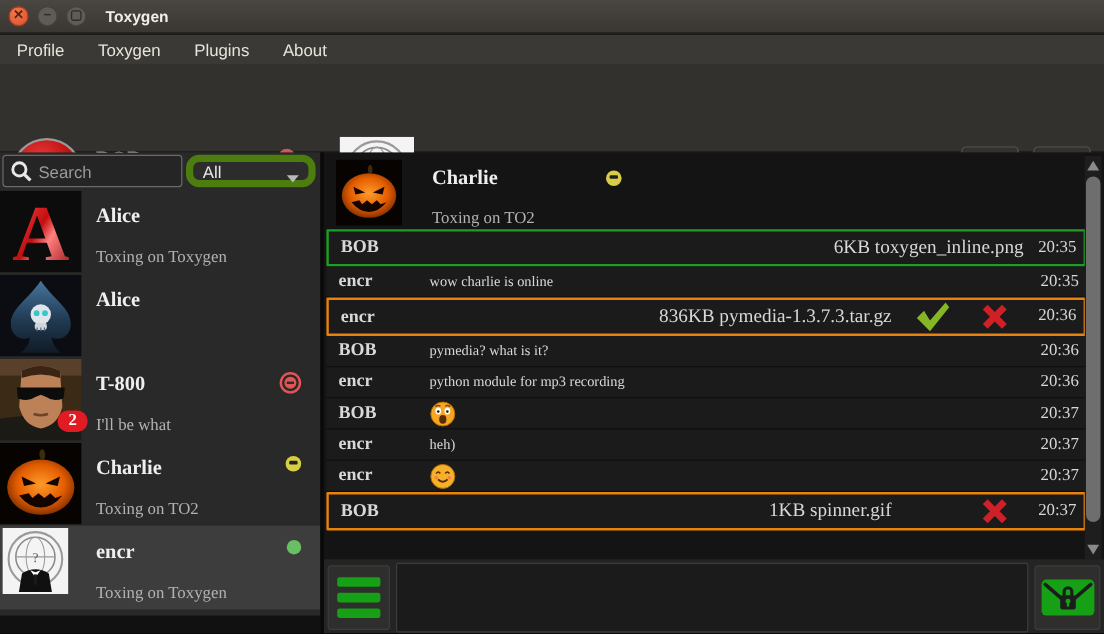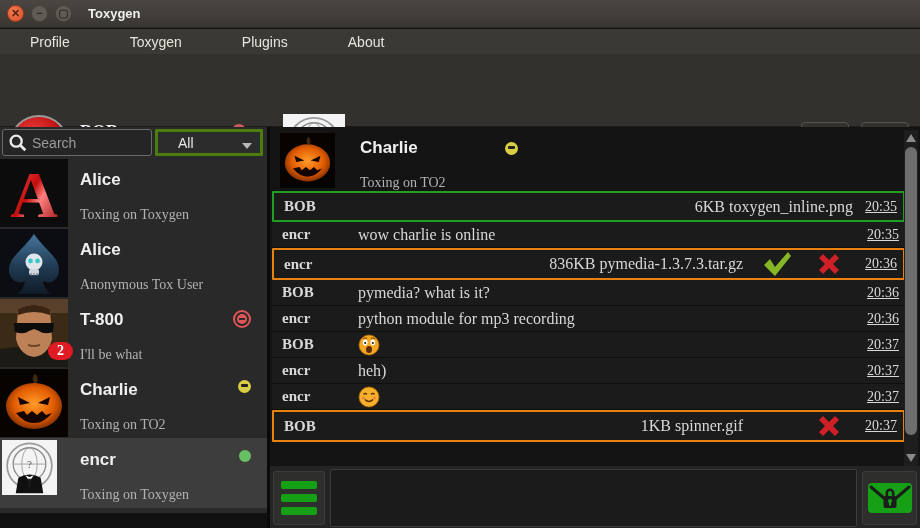--- a/index.html
+++ b/index.html
@@ -18,21 +18,21 @@
     display:flex; align-items:center; justify-content:center;
     font-size:11px; line-height:1; cursor:default; }
   .winbtn.close { background:radial-gradient(circle at 35% 30%, #f1794f, #d8502c); border:1px solid #a33a1a; color:#5a2312; font-weight:bold; }
   .winbtn.gray { background:#5f5b55; border:1px solid #454239; color:#2f2d29; font-weight:bold; }
   #win-title { color:#f0eee9; font-weight:bold; font-size:13px; margin-left:16px; }
   
   #menubar {
     position:absolute; left:0; top:29px; width:920px; height:25px;
     background:#3b3935; display:flex; align-items:center; color:#e8e4dc; font-size:14px;
   }
-  .menu-item { padding:0 30px; height:100%; display:flex; align-items:center;text-align:right; }
+  .menu-item { padding:0 14px; height:100%; display:flex; align-items:center;text-align:right; }
   
   #header {
     position:absolute; left:0; top:54px; width:920px; height:73px;
     background:#33312d; border-bottom:1px solid #1c1b19;
   }
   .hdr-name { font-family:"Liberation Serif", serif; font-weight:bold; color:#efefef; font-size:18px; }
   .hdr-status { font-family:"Liberation Serif", serif; color:#b9b9b9; font-size:15px; margin-top:3px; }
   #self-avatar { position:absolute; left:8px; top:60px; width:62px; height:62px; }
   #self-info { position:absolute; left:80px; top:68px; }
   #self-status-icon { position:absolute; left:232px; top:70px; }
@@ -54,52 +54,52 @@
   .st-busy-ring::after { content:""; position:absolute; left:4px; top:6px; width:6px; height:2px; background:#2b2b2b; }
   
   #sidebar { position:absolute; left:0; top:127px; width:267px; height:401px; background:#292929; }
   #sidebar-bottom-strip { position:absolute; left:0; top:513px; width:267px; height:15px; background:#111; }
   #search-row { position:absolute; left:0; top:0; width:234px; height:31px; display:flex; align-items:center; }
   #search-box { position:absolute; left:2px; top:2px; width:150px; height:27px; background:#252525;
     border:1px solid #6a6a6a; border-radius:3px; display:flex; align-items:center; }
   #search-input { background:transparent; border:none; outline:none; color:#d9d9d9; font-size:14px; width:115px; }
   #search-input::placeholder { color:#9a9a9a; }
   #filter-dropdown { position:absolute; left:155px; top:2px; width:108px; height:27px; background:#2c2c2c;
-    border:3px solid #4d7c0f; border-radius:1px; display:flex; align-items:center; color:#e8e8e8; font-size:14px; padding-left:20px; }
+    border:6px solid #4d7c0f; border-radius:11px; display:flex; align-items:center; color:#e8e8e8; font-size:14px; padding-left:8px; }
   .caret-down { position:absolute; right:8px; top:11px; width:0; height:0;
     border-left:5px solid transparent; border-right:5px solid transparent; border-top:6px solid #b9b9b9; }
   #contact-list { position:absolute; left:0; top:31px; width:267px; }
   .contact { position:relative; height:70px; }
   .contact.selected { background:#3d3d3d; }
   .c-avatar { position:absolute; left:0px; top:1px; width:68px; height:68px; }
   .c-avatar.small { width:55px; height:55px; top:2px; left:2px; }
   .c-info { position:absolute; left:80px; top:12px; }
-  .c-name { font-family:Liberation Sans, sans-serif; font-weight:bold; color:#efefef; font-size:17px; }
+  .c-name { font-family:Liberation Serif, serif; font-weight:bold; color:#efefef; font-size:17px; }
   .c-status { font-family:"Liberation Serif", serif; color:#b2b2b2; font-size:14px; margin-top:17px; }
   .c-state { position:absolute; right:16px; top:12px; }
   .unread-badge { position:absolute; left:48px; top:44px; background:#e01b24; color:#fff;
     font-family:"Liberation Serif", serif; font-weight:bold; font-size:14px;
     padding:1px 9px; border-radius:12px; }
   
   #chat { position:absolute; left:267px; top:127px; width:653px; height:401px; background:#141414; border-left:3px solid #0a0a0a; }
   #chat-peer { position:absolute; left:3px; top:3px; width:630px; height:58px; }
   #chat-peer-avatar { position:absolute; left:7px; top:3px; width:55px; height:55px; }
   #chat-peer-info { position:absolute; left:87px; top:8px; }
   #chat-peer-state { position:absolute; left:232px; top:12px; }
   #messages { position:absolute; left:2px; top:64px; width:633px; }
   .msg-row { display:flex; align-items:center; background:#1b1b1b; border-bottom:1px solid #0e0e0e;
     font-family:"Liberation Serif", serif; color:#d8d8d8; min-height:26px; padding:0 6px 0 10px; }
   .msg-row.file { border:2px solid; min-height:31px; border-radius:1px; }
   .msg-row.file.green { border-color:#1f9e24; }
   .msg-row.file.orange { border-color:#e8820c; }
   .sender { width:76px; font-weight:bold; font-size:15px; flex:none; }
-  .msgtext { flex:1; font-size:16px; }
+  .msgtext { flex:1; font-size:12px; }
   .fileinfo { flex:1; text-align:right; font-size:16px; }
   .actions { width:110px; flex:none; display:flex; justify-content:flex-end; align-items:center; gap:22px; padding-right:10px; }
-  .time { width:44px; flex:none; text-align:right; font-size:14px;text-decoration:underline; }
+  .time { width:44px; flex:none; text-align:right; font-size:14px; }
   .emoji-ico { vertical-align:middle; }
   
   #chat-scrollbar { position:absolute; left:904px; top:130px; width:14px; height:336px; background:#1e1e1e; }
   #scroll-thumb { position:absolute; left:1px; top:17px; width:12px; height:288px; background:#6e6e6e; border-radius:6px; }
   .scroll-arrow { position:absolute; left:2px; width:0; height:0; border-left:5px solid transparent; border-right:5px solid transparent; }
   .scroll-arrow.up { top:4px; border-bottom:8px solid #8a8a8a; }
   .scroll-arrow.down { bottom:4px; border-top:8px solid #8a8a8a; }
   
   #bottombar { position:absolute; left:270px; top:466px; width:650px; height:62px; background:#242424; }
   #menu-btn { position:absolute; left:3px; top:5px; width:52px; height:54px; background:#2e2e2c;
@@ -250,21 +250,20 @@
           <rect width="68" height="68" fill="#0b0d12"></rect>
           <path d="M34 5 C22 22 9 28 9 41 c0 10 9 15 16 11 c-1 7 -4 10 -8 13 h34 c-4 -3 -7 -6 -8 -13 c7 4 16 -1 16 -11 C59 28 46 22 34 5 Z" fill="url(#sg)"></path>
           <circle cx="34" cy="33" r="8.5" fill="#dfe5ea"></circle>
           <rect x="29" y="40" width="10" height="6" rx="2" fill="#cfd6dc"></rect>
           <circle cx="30.5" cy="32" r="2.4" fill="#36c8c8"></circle>
           <circle cx="37.5" cy="32" r="2.4" fill="#36c8c8"></circle>
           <path d="M31 44 v3 M34 44 v3 M37 44 v3" stroke="#5a6a76" stroke-width="1"></path>
         </svg>
         <div class="c-info">
           <div class="c-name">Alice</div>
-          <div class="c-status">Anonymous Tox User</div>
         </div>
       </div>
 
       <div class="contact">
         <svg class="c-avatar" viewBox="0 0 68 68">
           <rect width="68" height="68" fill="#3a2a16"></rect>
           <rect x="0" y="0" width="68" height="14" fill="#58402a"></rect>
           <path d="M0 50 Q34 44 68 52 L68 68 L0 68 Z" fill="#1c1a14"></path>
           <path d="M18 10 Q34 2 50 10 L52 40 Q48 56 34 58 Q20 56 16 40 Z" fill="#bd8158"></path>
           <path d="M18 10 Q34 2 50 10 L50 16 Q34 10 18 16 Z" fill="#3a2414"></path>

